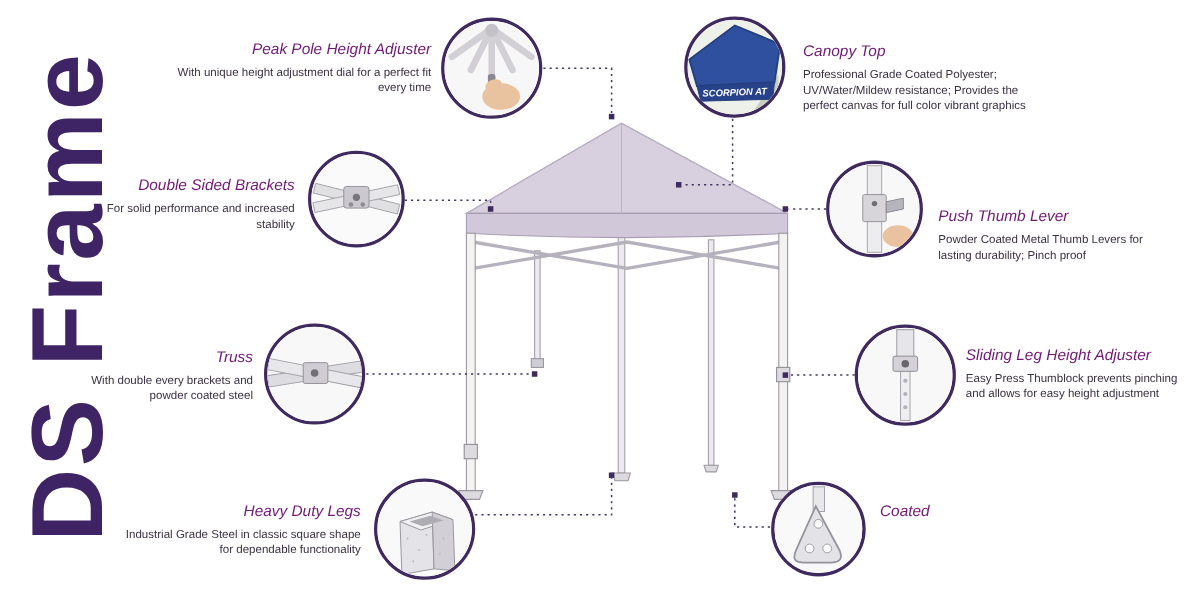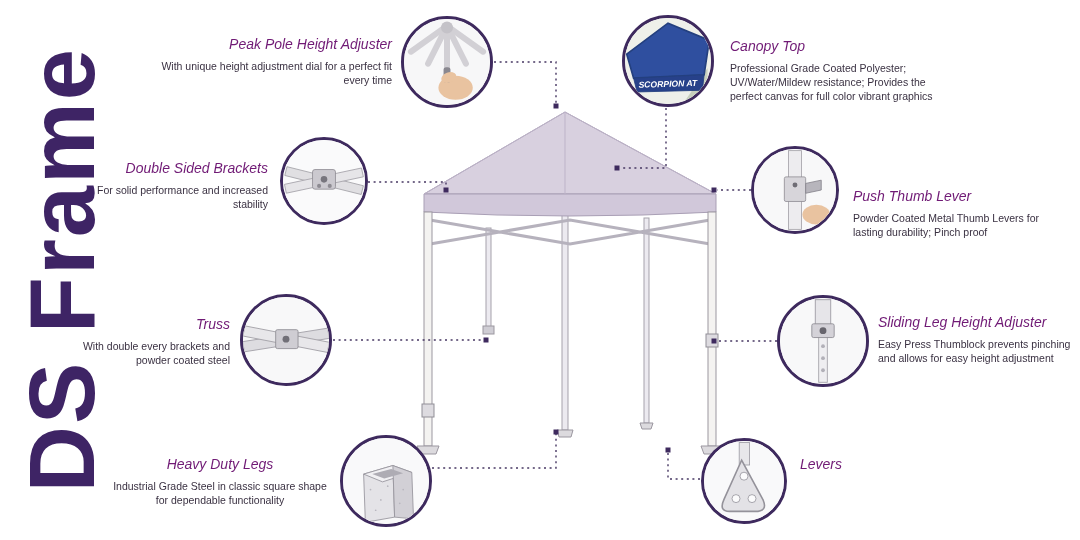--- a/index.html
+++ b/index.html
@@ -207,21 +207,21 @@
         <rect x="37" y="30" width="26" height="16" rx="2" fill="#d4d2d8" stroke="#8c8a92"></rect>
         <circle cx="50" cy="38" r="4" fill="#67656d"></circle>
         <circle cx="50" cy="56" r="2.2" fill="#b2b0b8"></circle>
         <circle cx="50" cy="70" r="2.2" fill="#b2b0b8"></circle>
         <circle cx="50" cy="84" r="2.2" fill="#b2b0b8"></circle>
       </svg>
     </div>
   </div>
 
   <div>
-    <div class="callout-text right" style="left:112px;top:456px;width:216px;text-align:center;">
+    <div class="callout-text right" style="left:112px;top:456px;width:216px;">
       <div class="callout-title">Heavy Duty Legs</div>
       <div class="callout-desc">Industrial Grade Steel in classic square shape for dependable functionality</div>
     </div>
     <div class="photo-circle" style="left:340px;top:435px;width:92px;height:92px;">
       <svg viewBox="0 0 100 100">
         <rect width="100" height="100" fill="#f9f9fa"></rect>
         <path d="M24,42 L58,32 L60,92 L26,98 Z" fill="#e4e3e7" stroke="#96949c"></path>
         <path d="M24,42 L58,32 L80,40 L46,51 Z" fill="#f1f0f3" stroke="#96949c"></path>
         <path d="M58,32 L80,40 L82,94 L60,92 Z" fill="#d2d0d6" stroke="#96949c"></path>
         <path d="M34,42 L56,36 L70,41 L48,47 Z" fill="#aeacb4"></path>
@@ -232,21 +232,21 @@
           <circle cx="52" cy="56" r="1"></circle>
             <circle cx="70" cy="60" r="1"></circle>
             <circle cx="66" cy="76" r="1"></circle>
         </g>
       </svg>
     </div>
   </div>
 
   <div>
     <div class="callout-text" style="left:800px;top:456px;width:175px;">
-      <div class="callout-title">Levers</div>
+      <div class="callout-title">Coated</div>
     </div>
     <div class="photo-circle" style="left:701px;top:438px;width:86px;height:86px;">
       <svg viewBox="0 0 100 100">
         <rect width="100" height="100" fill="#f9f9fa"></rect>
         <rect x="44" y="2" width="13" height="28" fill="#e8e7ea" stroke="#9a98a0"></rect>
         <path d="M47,24 L74,74 Q80,88 64,88 L32,88 Q18,88 25,73 Z" fill="#e3e2e6" stroke="#94929a" stroke-width="2"></path>
         <circle cx="50" cy="44" r="5" fill="#fbfbfc" stroke="#94929a"></circle>
         <circle cx="40" cy="72" r="5" fill="#fbfbfc" stroke="#94929a"></circle>
         <circle cx="60" cy="72" r="5" fill="#fbfbfc" stroke="#94929a"></circle>
       </svg>

